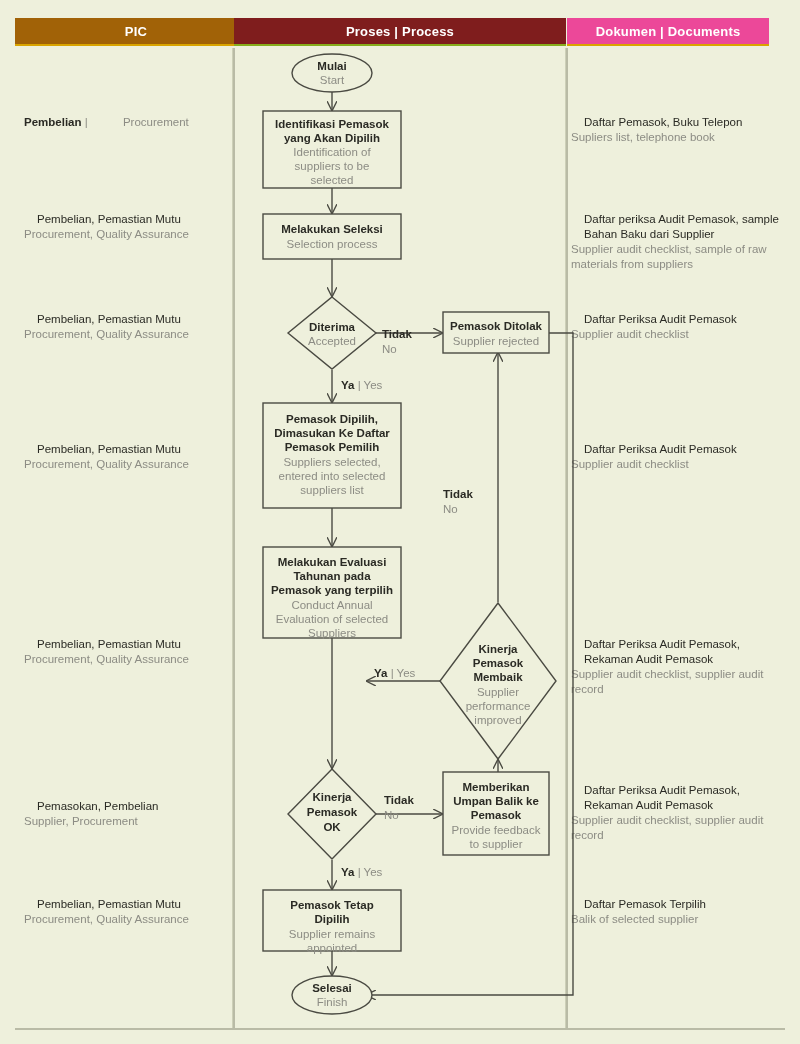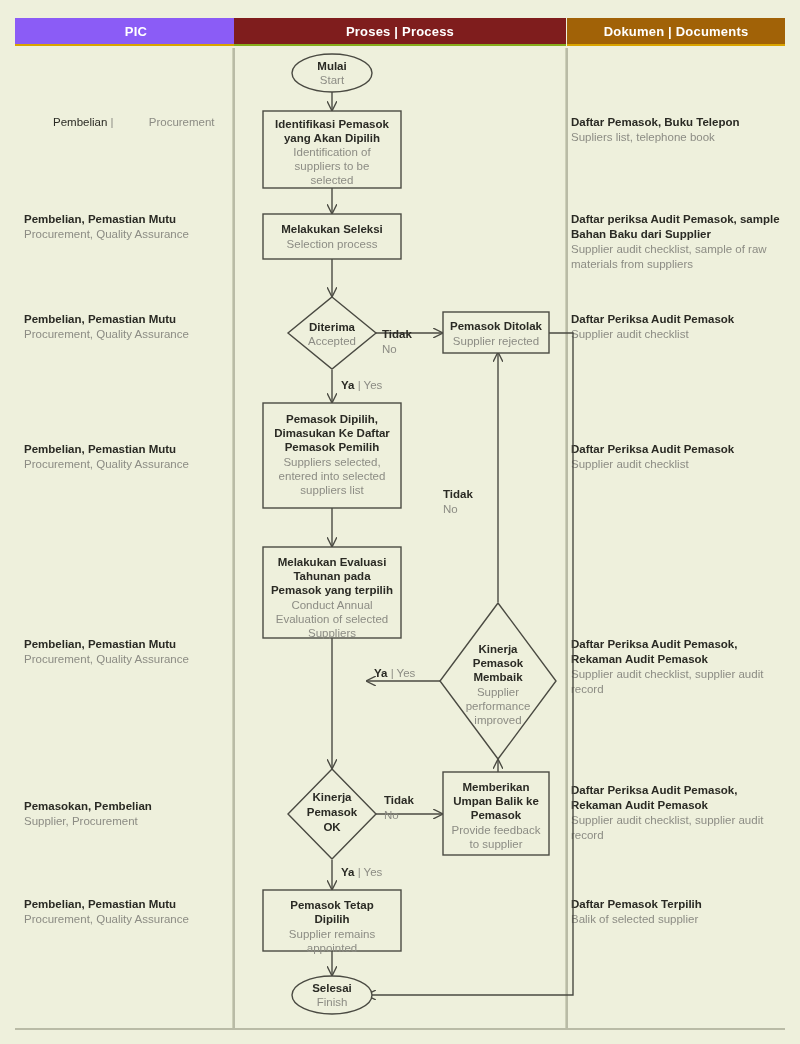--- a/index.html
+++ b/index.html
@@ -31,23 +31,23 @@
     color: #ffffff;
     font-size: 13px;
     font-weight: bold;
     display: flex;
     align-items: center;
     justify-content: center;
     letter-spacing: .2px;
     border-bottom: 2px solid #d9a400;
     text-shadow: 0 0 0 rgba(0,0,0,0);
   }
-  .hdr-pic   { left: 15px;  width: 242px; background: #8b5cf6; }
+  .hdr-pic   { left: 15px;  width: 242px; background: #a16207; }
   .hdr-proc  { left: 234px; width: 332px; background: #7f1d1d; border-bottom-color:#87ad1d; }
-  .hdr-doc   { left: 567px; width: 218px; background: #a16207; }
+  .hdr-doc   { left: 567px; width: 202px; background: #ec4899; }
 
   
   .vsep {
     position: absolute;
     top: 48px;
     width: 2px;
     height: 981px;
     background: #b9bba6;
     border-left: 1px solid #cdd0b8;
   }
@@ -61,23 +61,23 @@
     height: 2px;
     background: #b9bba6;
   }
 
   
   .sidecell {
     position: absolute;
     font-size: 11.5px;
     line-height: 15px;
   }
-  .sidecell .id   { color: #2a2a24; font-weight: bold; display: block; }
+  .sidecell .id   { color: #2a2a24; font-weight: normal; display: block; margin-left: 13px; }
   .sidecell .en   { color: #8c8c84; display: block; }
-  .sidecell .inline-id { color: #2a2a24; font-weight: normal; margin-left: 29px; }
+  .sidecell .inline-id { color: #2a2a24; font-weight: bold; }
   .sidecell .inline-sep { color: #8c8c84; font-weight: normal; }
   .sidecell .inline-en { color: #8c8c84; font-weight: normal; margin-left: 32px; }
   .col-pic { left: 24px; width: 205px; }
   .col-doc { left: 571px; width: 212px; }
 
   
   #flow {
     position: absolute;
     left: 234px;
     top: 48px;

